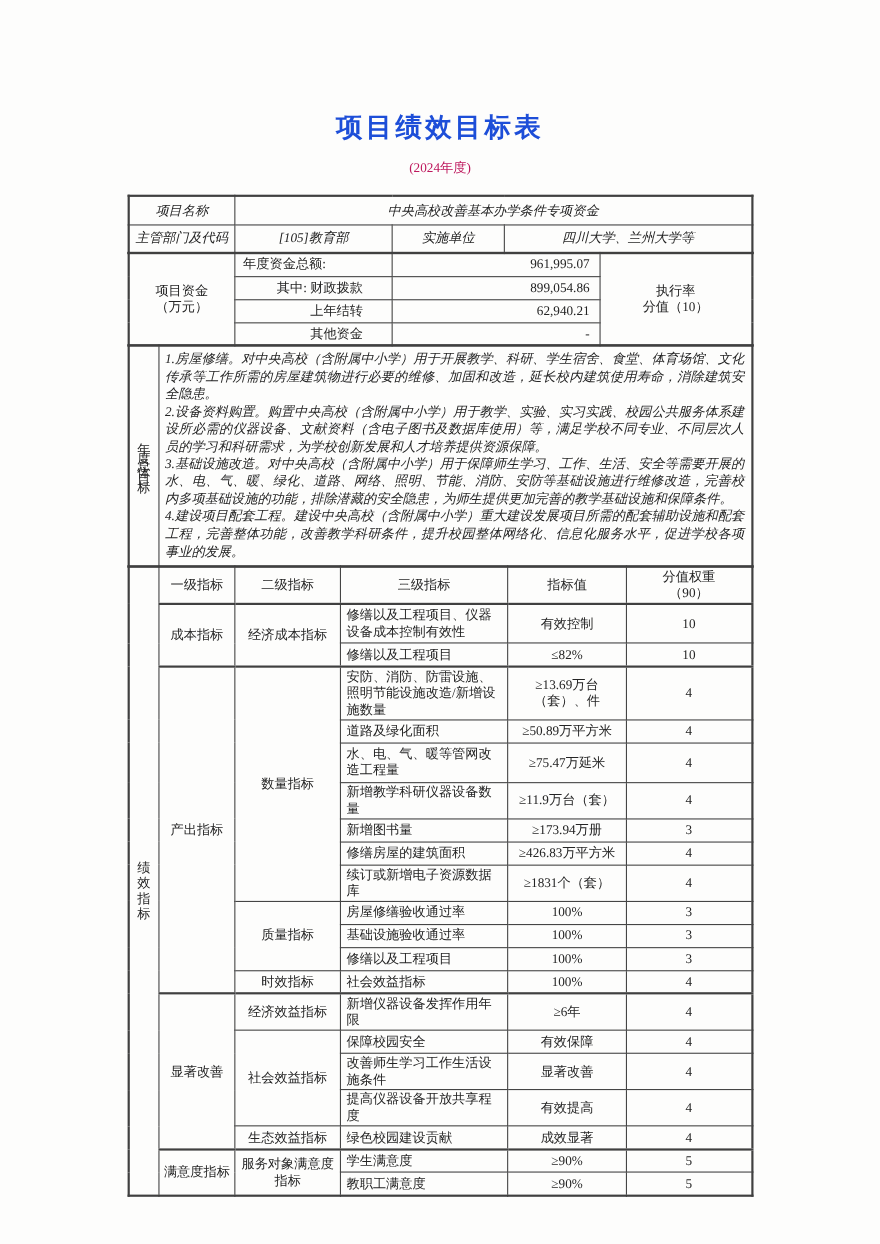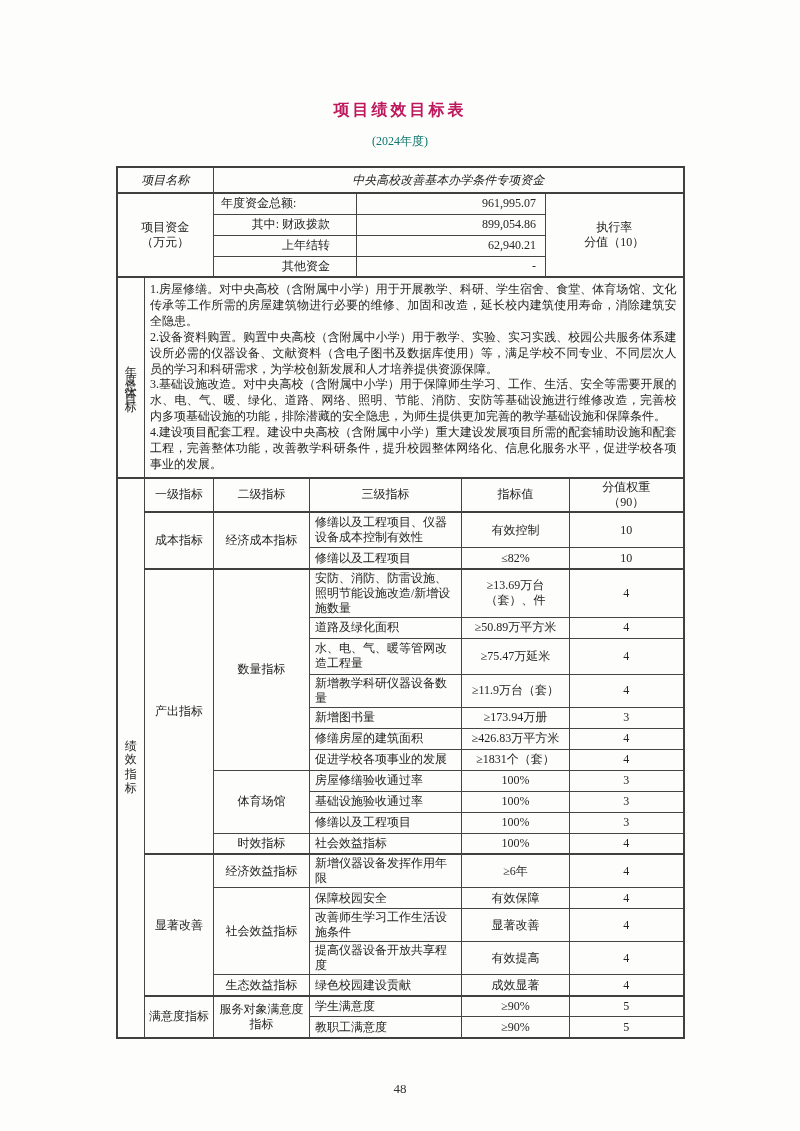--- a/index.html
+++ b/index.html
@@ -5,25 +5,25 @@
   html,body{margin:0;padding:0;}
   body{
     width:800px;height:1131px;
     background:#fdfdfc;
     font-family:"Liberation Serif","DejaVu Serif",serif;
     color:#222;
     position:relative;
   }
   .sheet{padding-top:100px;}
   .doc-title{
-    text-align:center;font-size:16px;font-weight:bold;
-    letter-spacing:3px;margin:0 0 12px 0;color:#be185d;
+    text-align:center;font-size:24px;font-weight:bold;
+    letter-spacing:3px;margin:0 0 12px 0;color:#1d4ed8;
   }
   .doc-subtitle{
-    text-align:center;font-size:12px;margin:0 0 16px 0;color:#0f766e;
+    text-align:center;font-size:12px;margin:0 0 16px 0;color:#be185d;
   }
   table.sect{
     border-collapse:collapse;table-layout:fixed;
     width:567px;margin:0 auto;
     border:2px solid #404040;
   }
   table.sect + table.sect{margin-top:-2px;}
   td{
     border:1px solid #454545;
     font-size:12px;line-height:1.25;
@@ -78,20 +78,26 @@
         <col style="width:97px">
         <col style="width:143px">
         <col style="width:102px">
         <col style="width:225px">
       </colgroup>
     <tbody>
         <tr class="h26">
       <td class="c">项目名称</td>
       <td class="c" colspan="3">中央高校改善基本办学条件专项资金</td>
     </tr>
+    <tr class="h26">
+      <td class="c">主管部门及代码</td>
+      <td class="c">[105]教育部</td>
+      <td class="c">实施单位</td>
+      <td class="c">四川大学、兰州大学等</td>
+    </tr>
   </tbody>
     </table>
 
   <table class="sect">
     <colgroup>
         <col style="width:97px">
         <col style="width:143px">
         <col style="width:189px">
         <col style="width:138px">
       </colgroup>
@@ -126,21 +132,21 @@
   <table class="sect">
     <colgroup>
         <col style="width:28px">
         <col style="width:539px">
       </colgroup>
     <tbody>
         <tr>
       <td class="c">
         <div class="vl">年度总体目标</div>
       </td>
-      <td class="goal-cell" style="height:168px;">
+      <td class="goal-cell" style="height:168px;font-style:italic;">
         <div class="goal-item">1.房屋修缮。对中央高校（含附属中小学）用于开展教学、科研、学生宿舍、食堂、体育场馆、文化传承等工作所需的房屋建筑物进行必要的维修、加固和改造，延长校内建筑使用寿命，消除建筑安全隐患。</div>
         <div class="goal-item">2.设备资料购置。购置中央高校（含附属中小学）用于教学、实验、实习实践、校园公共服务体系建设所必需的仪器设备、文献资料（含电子图书及数据库使用）等，满足学校不同专业、不同层次人员的学习和科研需求，为学校创新发展和人才培养提供资源保障。</div>
         <div class="goal-item">3.基础设施改造。对中央高校（含附属中小学）用于保障师生学习、工作、生活、安全等需要开展的水、电、气、暖、绿化、道路、网络、照明、节能、消防、安防等基础设施进行维修改造，完善校内多项基础设施的功能，排除潜藏的安全隐患，为师生提供更加完善的教学基础设施和保障条件。</div>
         <div class="goal-item">4.建设项目配套工程。建设中央高校（含附属中小学）重大建设发展项目所需的配套辅助设施和配套工程，完善整体功能，改善教学科研条件，提升校园整体网络化、信息化服务水平，促进学校各项事业的发展。</div>
       </td>
     </tr>
   </tbody>
     </table>
 
   <table class="sect">
@@ -206,26 +212,26 @@
       <td class="lvl3">新增图书量</td>
       <td class="c">≥173.94万册</td>
       <td class="c">3</td>
     </tr>
     <tr class="h23">
       <td class="lvl3">修缮房屋的建筑面积</td>
       <td class="c">≥426.83万平方米</td>
       <td class="c">4</td>
     </tr>
     <tr class="h23">
-      <td class="lvl3">促进学校各项事业的发展</td>
+      <td class="lvl3">续订或新增电子资源数据库</td>
       <td class="c">≥1831个（套）</td>
       <td class="c">4</td>
     </tr>
     <tr class="h23">
-      <td class="c" rowspan="3">体育场馆</td>
+      <td class="c" rowspan="3">质量指标</td>
       <td class="lvl3">房屋修缮验收通过率</td>
       <td class="c">100%</td>
       <td class="c">3</td>
     </tr>
     <tr class="h23">
       <td class="lvl3">基础设施验收通过率</td>
       <td class="c">100%</td>
       <td class="c">3</td>
     </tr>
     <tr class="h23">

